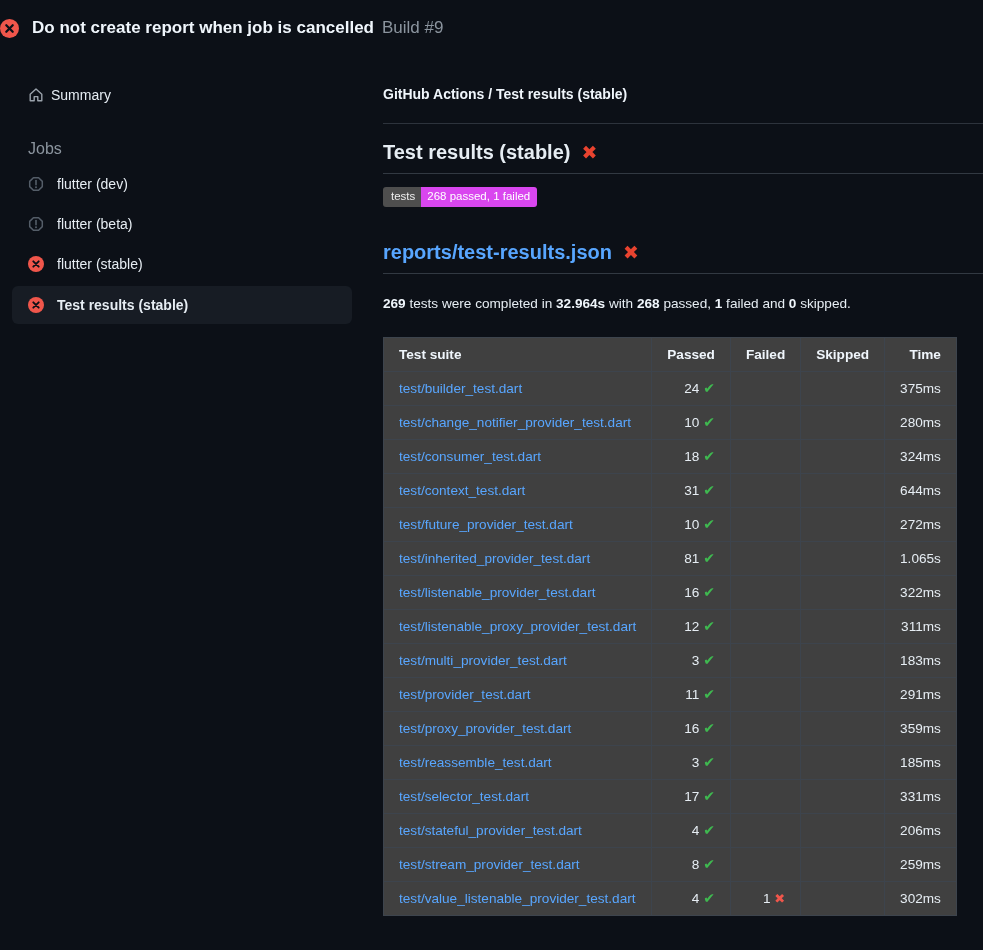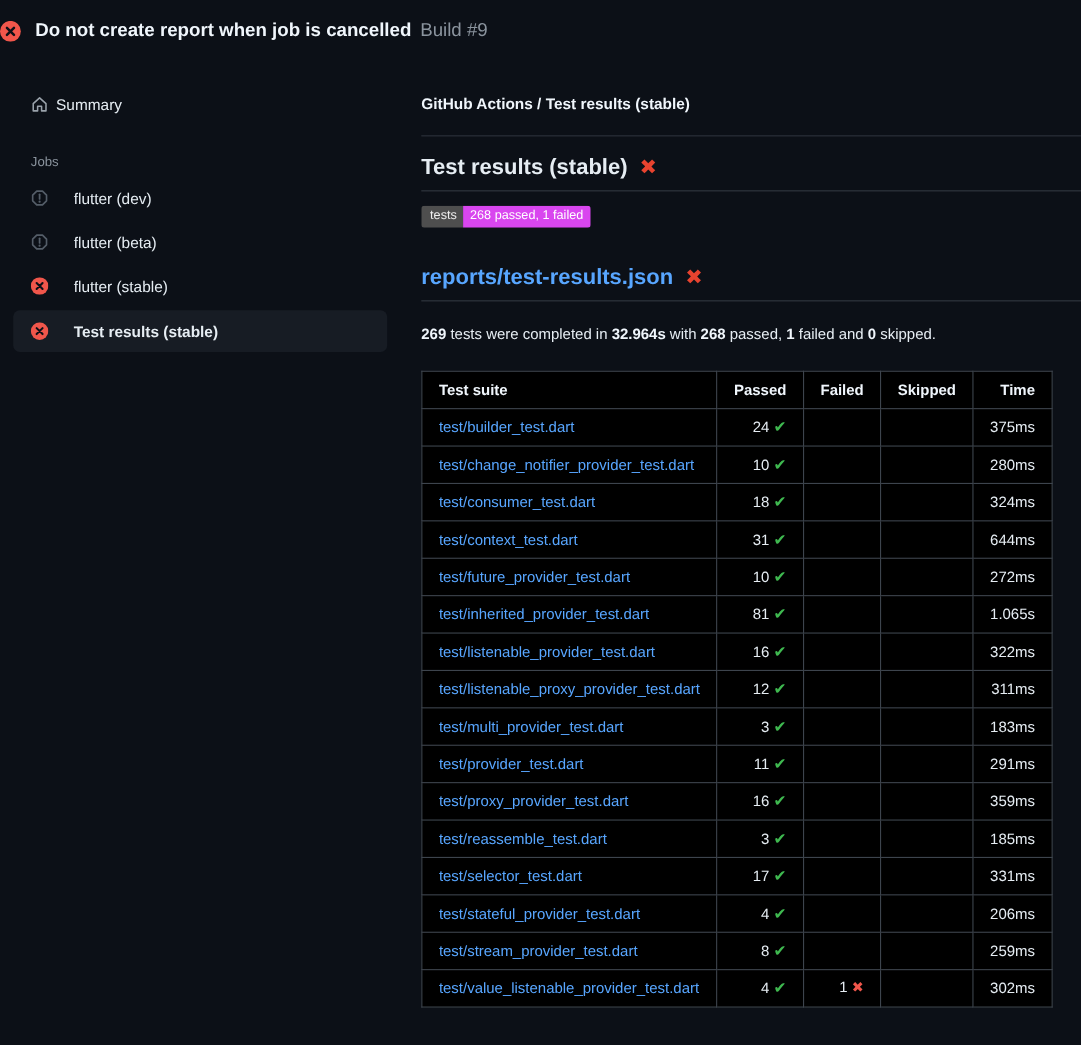--- a/index.html
+++ b/index.html
@@ -20,23 +20,23 @@
   .layout { display:flex; align-items:flex-start; }
 
   
   .sidebar { width:383px; flex:0 0 auto; padding-top:24px; }
   .side-item {
     display:flex; align-items:center; gap:7px;
     margin-left:12px; width:340px; height:30px; padding:0 16px;
     border-radius:6px; cursor:pointer;
     font-size:14px; color:#e6edf3;
   }
-  .jobs-label { margin:30px 0 6px 28px; font-size:12px; color:#8b949e; }
+  .jobs-label { margin:30px 0 6px 28px; font-size:16px; color:#8b949e; }
   .job-item {
-    display:flex; align-items:center; gap:23px;
+    display:flex; align-items:center; gap:13px;
     margin-left:12px; width:340px; height:40px; padding:0 16px;
     border-radius:6px; cursor:pointer; font-size:14px; color:#e6edf3;
   }
   .job-item.active { background:#171c24; font-weight:700; height:38px; margin-top:2px; }
   .job-item .icon, .side-item .icon { width:16px; height:16px; flex:0 0 auto; display:inline-flex; }
 
   
   .main { flex:1 1 auto; padding-top:30px; min-width:0; }
   .breadcrumb { font-size:14px; font-weight:700; color:#f0f6fc; }
   .status-line { margin-top:4px; font-size:12.3px; color:#8b949e; }
@@ -48,21 +48,21 @@
   .heading-x { margin-left:11px; color:#e8432f; font-size:19px; font-weight:700; line-height:1; }
 
   .badge { display:inline-flex; margin-top:13px; font-size:11.5px; border-radius:3px; overflow:hidden; line-height:1; }
   .badge .badge-label { background:#4e4e4e; color:#eeeeee; padding:4px 6px 4px 8px; }
   .badge .badge-value { background:#d946ef; color:#ffffff; padding:4px 7px 4px 6px; }
 
   .summary-line { margin-top:22px; font-size:13.6px; color:#e6edf3; }
   .summary-line b { color:#f0f6fc; }
 
   
-  table.results { margin-top:26px; border-collapse:collapse; width:553px; background:#000000; }
+  table.results { margin-top:26px; border-collapse:collapse; width:553px; background:#404040; }
   .results th, .results td {
     border:1px solid #3d444d; height:34px; font-size:13.6px;
     padding:0 15px; white-space:nowrap;
   }
   .results th { color:#f0f6fc; font-weight:700; text-align:right; }
   .results th.suite-h { text-align:left; }
   .results td { color:#e6edf3; text-align:right; }
   .results td.suite { text-align:left; }
   .results a { color:#58a6ff; text-decoration:none; cursor:pointer; }
   .check { color:#3fb950; font-weight:700; font-size:14px; }

